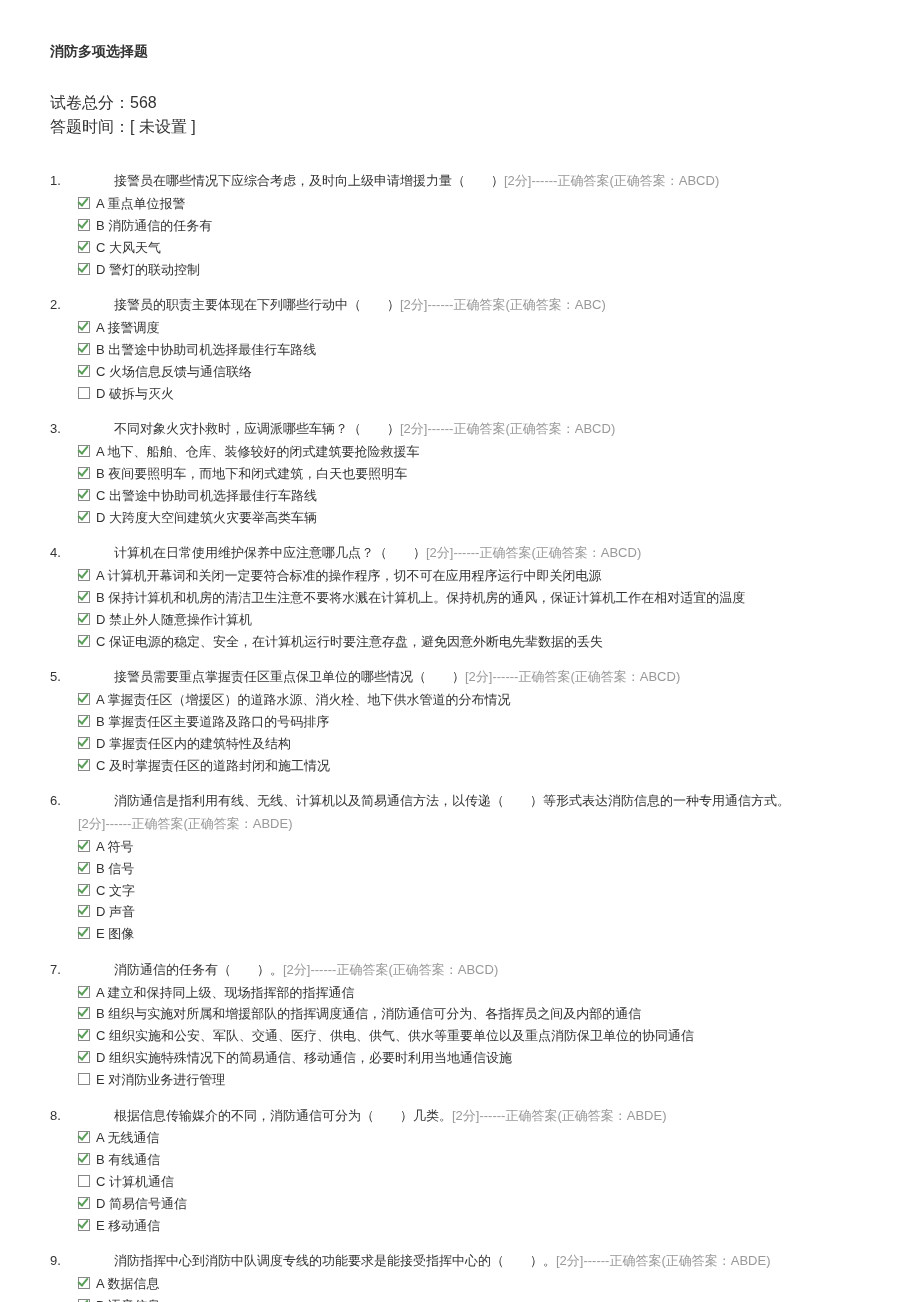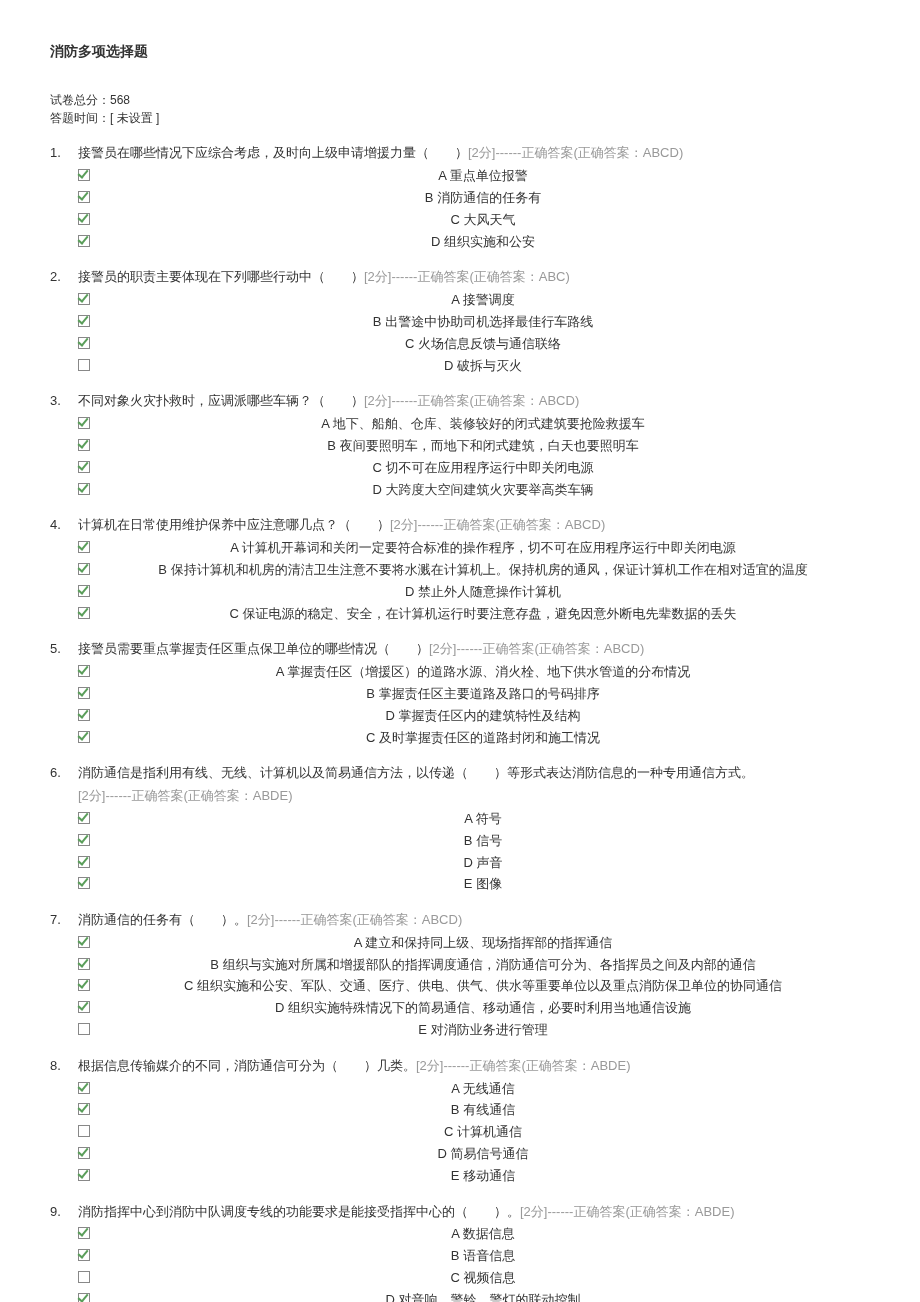--- a/index.html
+++ b/index.html
@@ -10,55 +10,55 @@
     padding: 40px 50px;
     line-height: 1.6;
     background: #fff;
   }
   .title {
     font-weight: bold;
     font-size: 14px;
     margin-bottom: 29px;
   }
   .meta {
-    font-size: 12px;
+    font-size: 16px;
     color: #333;
-    margin-bottom: 16px;
+    margin-bottom: 32px;
     line-height: 1.5;
   }
   .question {
     margin-bottom: 14px;
   }
   .qrow {
     display: flex;
     align-items: flex-start;
   }
   .qnum {
     width: 28px;
     flex-shrink: 0;
     text-align: left;
   }
   .qbody {
     flex: 1;
   }
   .qtext {
     margin-bottom: 2px;
+    margin-left: 36px;
   }
   .score {
     color: #999;
   }
   .answer-line2 {
     color: #999;
     margin-bottom: 2px;
   }
   .option {
     display: flex;
     align-items: flex-start;
     margin: 1px 0;
-    text-align: center;
   }
   .checkbox {
     width: 12px;
     height: 12px;
     border: 1px solid #888;
     background: #fff;
     display: inline-block;
     margin-right: 6px;
     margin-top: 3px;
     position: relative;
@@ -103,21 +103,21 @@
           <div class="option">
             <span class="checkbox checked"></span>
             <span class="opt-label">B 消防通信的任务有</span>
           </div>
           <div class="option">
             <span class="checkbox checked"></span>
             <span class="opt-label">C 大风天气</span>
           </div>
           <div class="option">
             <span class="checkbox checked"></span>
-            <span class="opt-label">D 组织实施和公安</span>
+            <span class="opt-label">D 警灯的联动控制</span>
           </div>
         </div>
       </div>
     </div>
     <div class="question">
       <div class="qrow">
         <div class="qnum">2.</div>
         <div class="qbody">
           <div class="qtext"><span>接警员的职责主要体现在下列哪些行动中（　　）</span><span class="score">[2分]------正确答案(正确答案：ABC)</span></div>
           <div class="option">
@@ -147,21 +147,21 @@
           <div class="option">
             <span class="checkbox checked"></span>
             <span class="opt-label">A 地下、船舶、仓库、装修较好的闭式建筑要抢险救援车</span>
           </div>
           <div class="option">
             <span class="checkbox checked"></span>
             <span class="opt-label">B 夜间要照明车，而地下和闭式建筑，白天也要照明车</span>
           </div>
           <div class="option">
             <span class="checkbox checked"></span>
-            <span class="opt-label">C 切不可在应用程序运行中即关闭电源</span>
+            <span class="opt-label">C 出警途中协助司机选择最佳行车路线</span>
           </div>
           <div class="option">
             <span class="checkbox checked"></span>
             <span class="opt-label">D 大跨度大空间建筑火灾要举高类车辆</span>
           </div>
         </div>
       </div>
     </div>
     <div class="question">
       <div class="qrow">
@@ -217,20 +217,24 @@
         <div class="qbody">
           <div class="qtext"><span>消防通信是指利用有线、无线、计算机以及简易通信方法，以传递（　　）等形式表达消防信息的一种专用通信方式。</span></div>
           <div class="answer-line2">[2分]------正确答案(正确答案：ABDE)</div>
           <div class="option">
             <span class="checkbox checked"></span>
             <span class="opt-label">A 符号</span>
           </div>
           <div class="option">
             <span class="checkbox checked"></span>
             <span class="opt-label">B 信号</span>
+          </div>
+          <div class="option">
+            <span class="checkbox checked"></span>
+            <span class="opt-label">C 文字</span>
           </div>
           <div class="option">
             <span class="checkbox checked"></span>
             <span class="opt-label">D 声音</span>
           </div>
           <div class="option">
             <span class="checkbox checked"></span>
             <span class="opt-label">E 图像</span>
           </div>
         </div>

